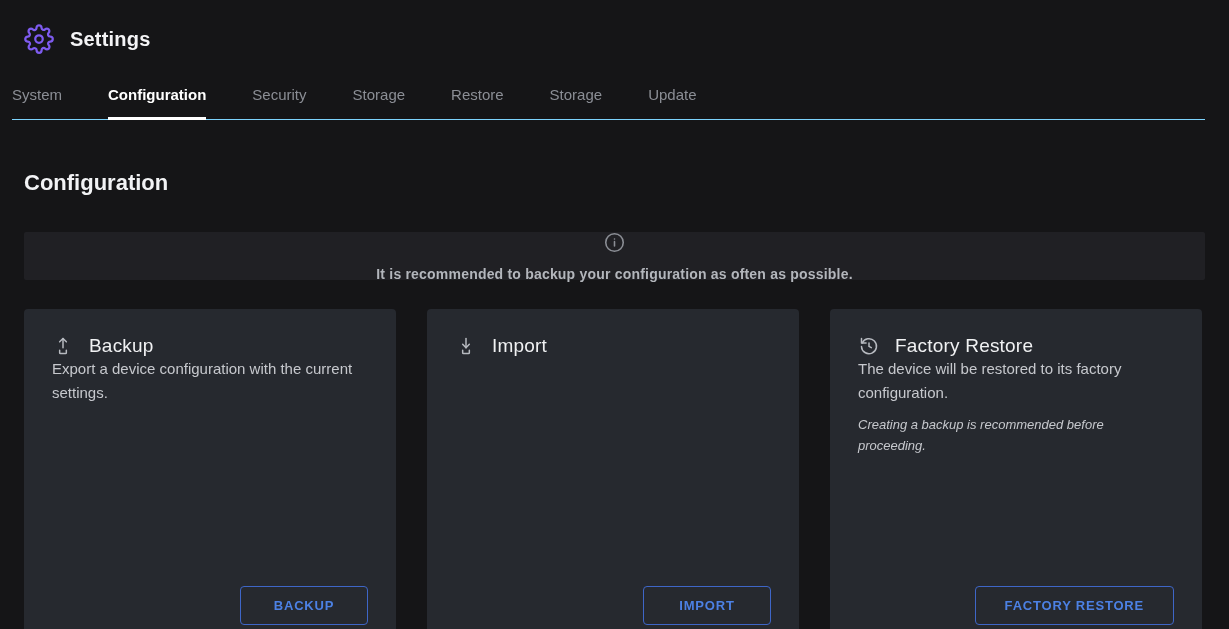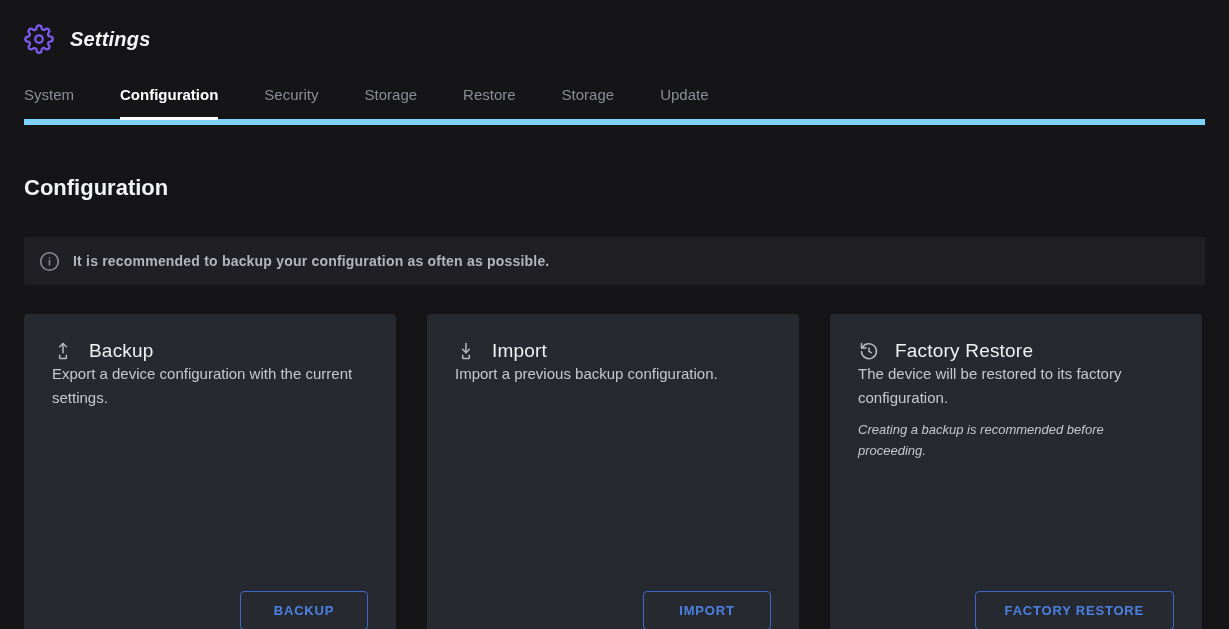--- a/index.html
+++ b/index.html
@@ -10,29 +10,28 @@
     color:#e9eaec;
     overflow:hidden;
     position:relative;
   }
 
   
   .header {
     display:flex; align-items:center; gap:16px;
     padding:16px 24px 0 24px;
     height:62px;
-    font-style:italic;
   }
   .gear-wrap { width:30px; height:30px; display:flex; align-items:center; justify-content:center; }
   .app-title { font-size:20px; font-weight:bold; color:#f4f4f6; letter-spacing:0.2px; }
 
   
   .tabs-bar {
-    margin:14px 24px 0 24px;
-    border-bottom:6px solid #7dd3fc;
+    margin:14px 24px 0 12px;
+    border-bottom:1px solid #7dd3fc;
     display:flex;
     gap:46px;
   }
   .tab {
     padding:10px 0 14px 0;
     font-size:15px;
     color:#8b8e95;
     cursor:pointer;
     border-bottom:3px solid transparent;
     margin-bottom:-1px;
@@ -53,20 +52,21 @@
   }
 
   
   .notice {
     margin:36px 24px 0 24px;
     height:48px;
     background:#202024;
     display:flex; align-items:center; gap:13px;
     padding:0 15px;
     border-radius:2px;
+    flex-direction:column;
   }
   .notice-text {
     font-size:14px;
     font-weight:bold;
     color:#b3b6bc;
     letter-spacing:0.2px;
   }
 
   
   .cards {
@@ -186,21 +186,20 @@
     <div class="card-head">
       <span class="card-icon">
         <svg width="20" height="20" viewBox="0 0 24 24" fill="none" stroke="#b7bac0" stroke-width="1.8" stroke-linecap="round" stroke-linejoin="round">
           <path d="M8 17v3a1 1 0 0 0 1 1h6a1 1 0 0 0 1-1v-3"></path>
           <polyline points="8 10 12 14 16 10"></polyline>
           <line x1="12" y1="14" x2="12" y2="3"></line>
         </svg>
       </span>
       <span class="card-title">Import</span>
     </div>
-    <div class="card-desc">Import a previous backup configuration.</div>
     <div class="card-actions">
       <button class="outline-btn">IMPORT</button>
     </div>
   </div>
 
   <div class="card">
     <div class="card-head">
       <span class="card-icon">
         <svg width="20" height="20" viewBox="0 0 24 24" fill="none" stroke="#b7bac0" stroke-width="1.8" stroke-linecap="round" stroke-linejoin="round">
           <polyline points="3 3 3 8.5 8.5 8.5"></polyline>

